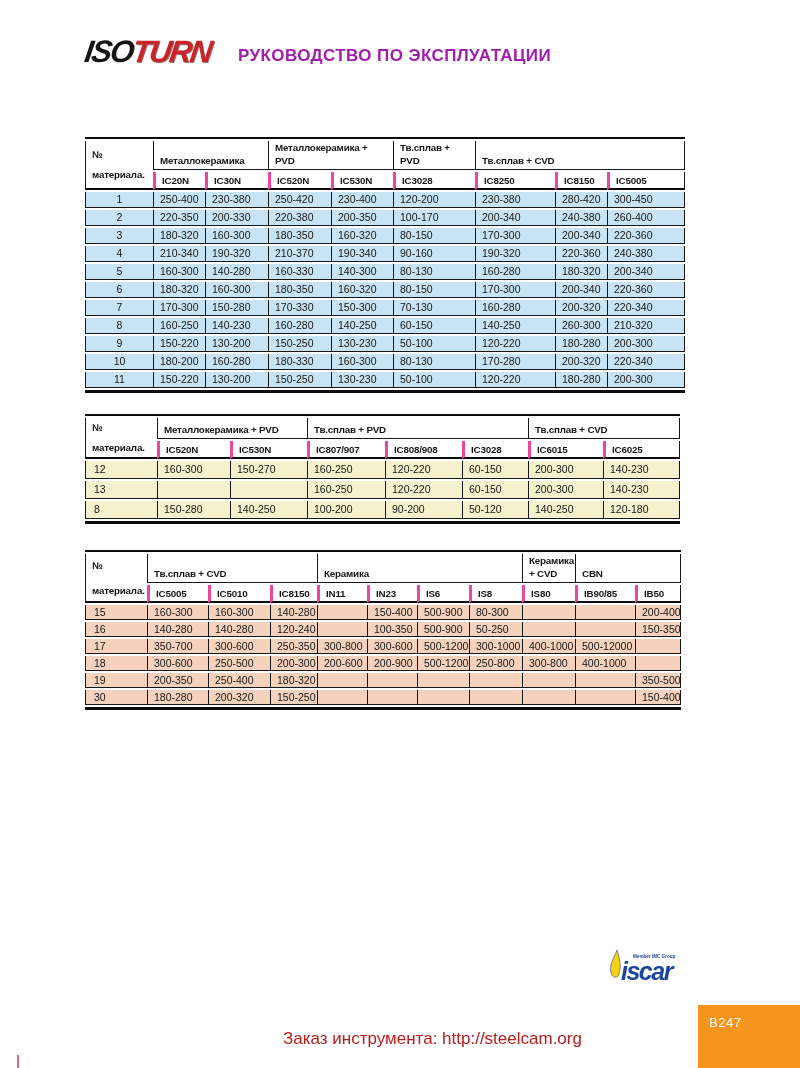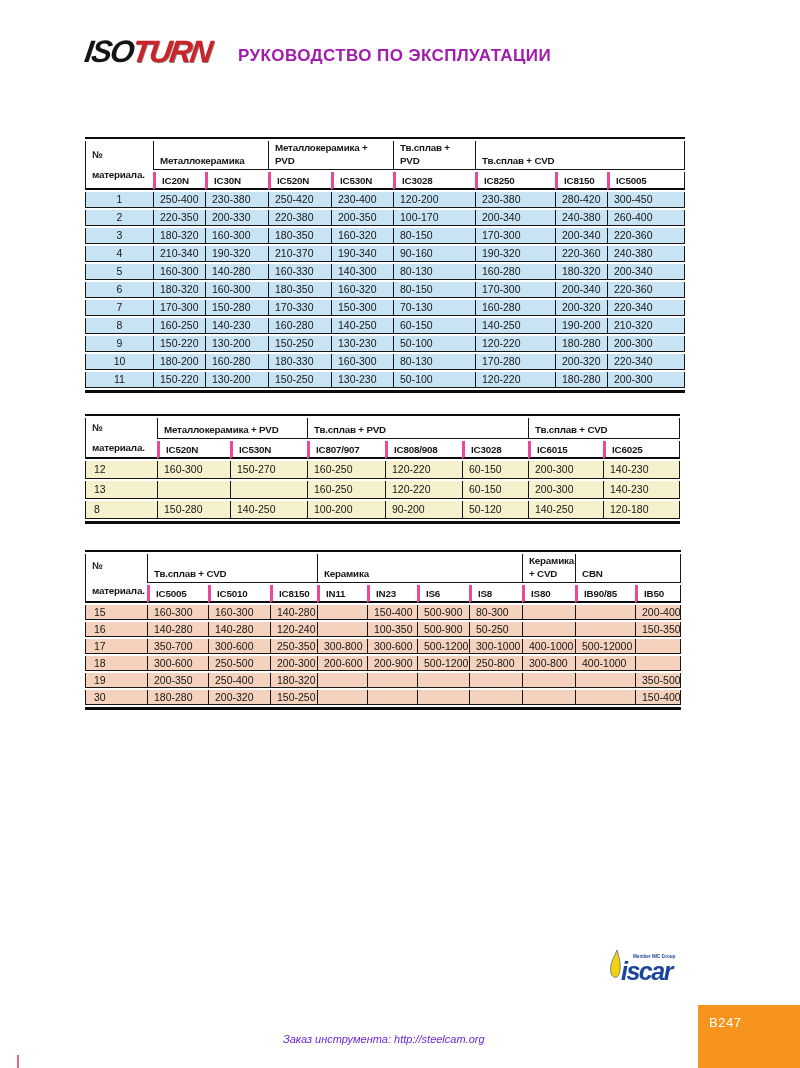--- a/index.html
+++ b/index.html
@@ -42,21 +42,21 @@
   [data-table="0"]{top:137px;width:600px;}
   [data-table="1"]{top:414px;width:595px;}
   [data-table="2"]{top:550px;width:596px;}
   [data-table="0"] td{height:15px;background:var(--table1-row-bg);}
   [data-table="1"] td{height:17px;background:var(--table2-row-bg);}
   [data-table="2"] td{height:14px;background:var(--table3-row-bg);}
   [data-table="0"] td.rownum{text-align:center;}
   [data-table="2"] th.rowhead div:first-child{margin-bottom:10px;}
   
   .footer-text{
-    position:absolute;left:283px;top:1031px;color:#6d28d9;font-size:11px;line-height:16px;font-style:italic;
+    position:absolute;left:283px;top:1031px;color:#b91c1c;font-size:17px;line-height:16px;
   }
   .page-badge{
     position:absolute;left:698px;top:1005px;width:102px;height:63px;
     background:var(--accent-orange);color:#ffffff;font-size:13px;
     padding:0;box-sizing:border-box;
   }
   .page-badge span{position:absolute;left:11px;top:10px;letter-spacing:.5px;}
   .iscar-logo{position:absolute;left:606px;top:947px;width:84px;height:44px;}
   .crop-mark{position:absolute;left:17px;top:1055px;width:1.5px;height:13px;background:#e2667d;}
 </style>
@@ -180,21 +180,21 @@
         <td class="val">220-340</td>
       </tr>
       <tr>
         <td class="rownum">8</td>
         <td class="val">160-250</td>
         <td class="val">140-230</td>
         <td class="val">160-280</td>
         <td class="val">140-250</td>
         <td class="val">60-150</td>
         <td class="val">140-250</td>
-        <td class="val">190-200</td>
+        <td class="val">260-300</td>
         <td class="val">210-320</td>
       </tr>
       <tr>
         <td class="rownum">9</td>
         <td class="val">150-220</td>
         <td class="val">130-200</td>
         <td class="val">150-250</td>
         <td class="val">130-230</td>
         <td class="val">50-100</td>
         <td class="val">120-220</td>

